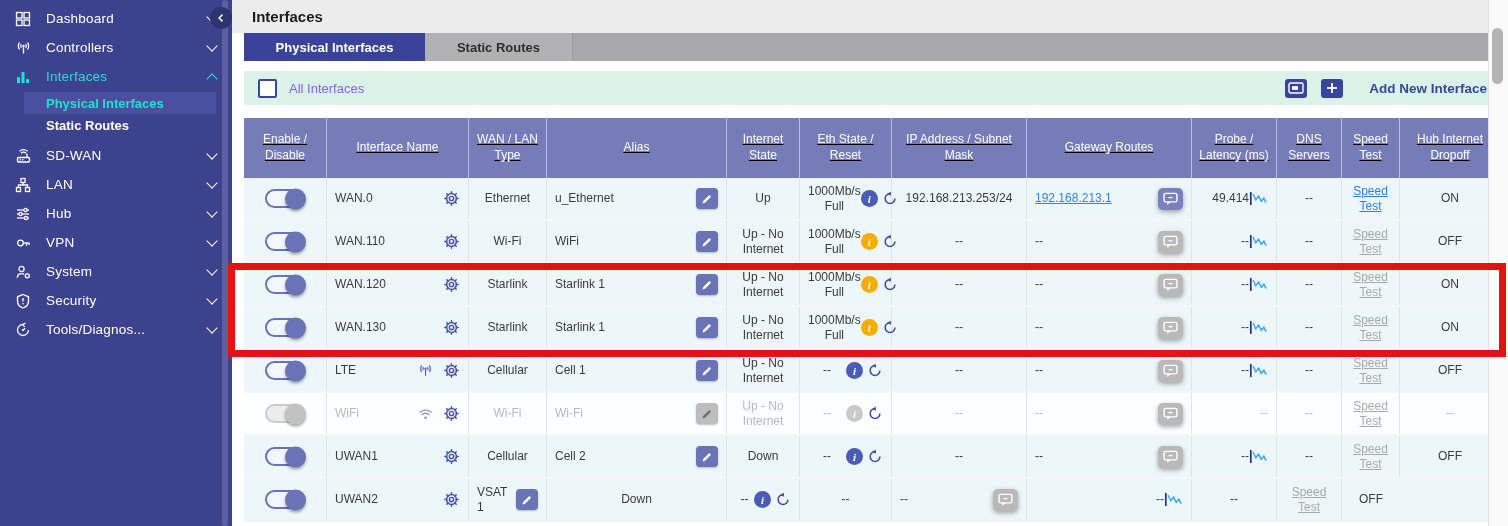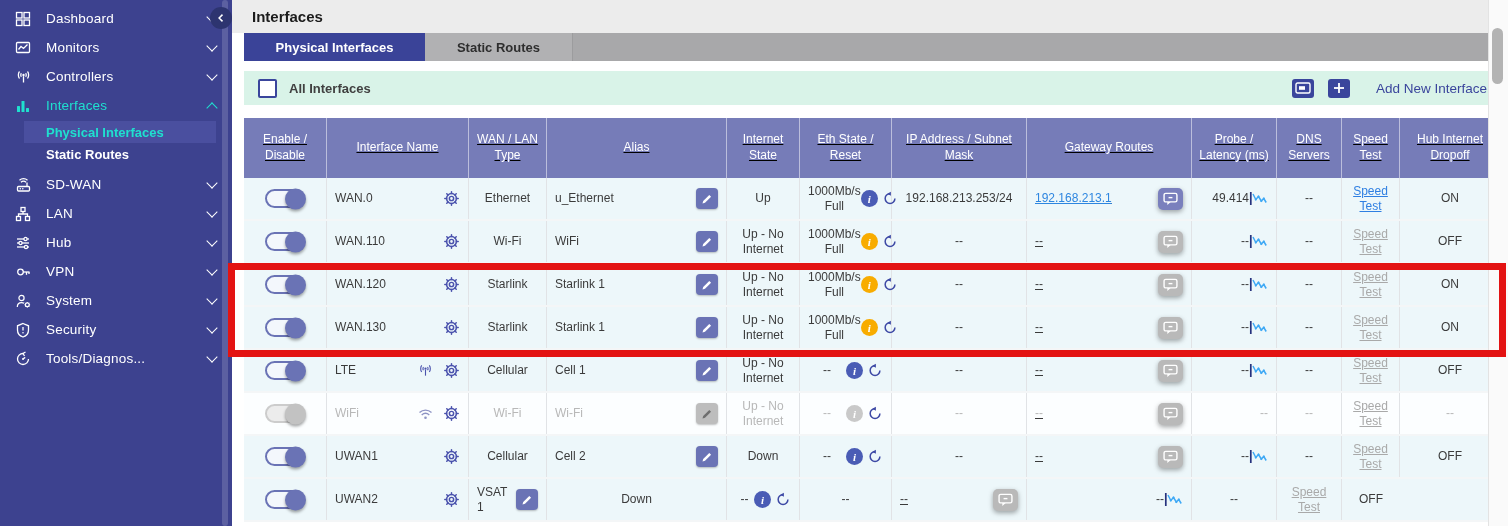--- a/index.html
+++ b/index.html
@@ -32,42 +32,42 @@
                 cursor:pointer;z-index:6;padding:0;}
   .tabbar{margin-left:12px;width:1257px;height:28px;background:#a8a8aa;display:flex;}
   .tab{height:28px;display:flex;align-items:center;justify-content:center;font-size:13px;font-weight:700;
        box-sizing:border-box;cursor:pointer;}
   .tab.active{width:181px;background:#3a4398;color:#fff;}
   .tab:not(.active){width:148px;background:#b1b1b3;color:#2e2e2e;border-right:1px solid #9c9c9e;}
 
   .panel{margin-left:12px;padding-top:10px;width:1257px;}
   .toolbar{height:34px;background:#d9f3e8;display:flex;align-items:center;padding:0 14px;box-sizing:border-box;margin-bottom:13px;}
   .checkbox{width:15px;height:15px;border:2px solid #3a459c;border-radius:2px;background:#fff;margin-right:12px;cursor:pointer;flex:0 0 auto;}
-  .toolbar-label{color:#404040;font-weight:700;font-size:13px;}
+  .toolbar-label{color:#8b5cf6;font-weight:400;font-size:13px;}
   .toolbar-right{margin-left:auto;display:flex;align-items:center;}
   .sq-btn{width:22px;height:19px;border-radius:3px;background:#3a459c;border:none;display:flex;align-items:center;
           justify-content:center;margin-left:14px;cursor:pointer;padding:0;}
-  .add-label{color:#3a459c;font-weight:400;font-size:13.5px;margin-left:26px;cursor:pointer;}
+  .add-label{color:#3a459c;font-weight:700;font-size:13.5px;margin-left:26px;cursor:pointer;}
 
   
   .table{width:1256px;--cols:83px 142px 78px 180px 73px 92px 135px 165px 85px 65px 58px 100px;}
   .thead{display:grid;grid-template-columns:var(--cols);background:#767cb8;text-decoration:underline;}
   .th{display:flex;align-items:center;justify-content:center;text-align:center;font-size:12px;font-weight:500;
       color:#fff;height:60px;border-right:1px solid rgba(255,255,255,.5);padding:0 5px;box-sizing:border-box;line-height:1.3;}
   .th:last-child{border-right:none;}
   .tr{display:grid;grid-template-columns:var(--cols);background:#edf7fa;border-bottom:2px solid #f4f6f7;}
   .td{min-height:41px;display:flex;align-items:center;border-right:1px solid #e1e3e6;padding:2px 8px;
       box-sizing:border-box;font-size:12px;color:#3b3b3b;line-height:1.25;}
   .td:last-child{border-right:none;}
   .center{justify-content:center;text-align:center;}
   .cell-text{white-space:pre-line;}
   .name-text,.alias-text{flex:1;}
   .eth-text{flex:1;text-align:center;}
   .probe-text{flex:1;text-align:right;}
-  .c-gw{justify-content:space-between;text-decoration:underline;}
+  .c-gw{justify-content:space-between;}
   .mini-icon{margin-right:6px;display:flex;color:#4a52ad;}
   .gear{display:flex;margin-left:4px;color:#4a52ad;cursor:pointer;}
   .toggle{width:36px;height:15px;border:2px solid #6a73b5;border-radius:10px;background:#f3f7fc;position:relative;
           display:inline-block;cursor:pointer;}
   .toggle .knob{position:absolute;right:-3px;top:50%;transform:translateY(-50%);width:21px;height:21px;border-radius:50%;
                 background:#6a73b5;box-shadow:0 2px 3px rgba(0,0,0,.35);}
   .toggle.off{border-color:#cccccc;background:#ececec;}
   .toggle.off .knob{background:#c2c2c2;}
   .info{width:17px;height:17px;border-radius:50%;color:#fff;font:italic 700 11px "Liberation Serif",serif;
         display:flex;align-items:center;justify-content:center;flex:0 0 auto;cursor:pointer;}
@@ -107,30 +107,20 @@
               <rect x="9" y="1.5" width="5.5" height="5.5"></rect>
               <rect x="1.5" y="9" width="5.5" height="5.5"></rect>
               <rect x="9" y="9" width="5.5" height="5.5"></rect>
             </svg>
           </span>
     <span class="sb-label">Dashboard</span>
     <span class="chev down"></span>
         </div>
         <div class="sb-item">
     <span class="sb-icon">
-            <svg width="16" height="16" viewBox="0 0 16 16" fill="none" stroke="currentColor" stroke-width="1.3">
-              <rect x="1.5" y="2.5" width="13" height="10" rx="1"></rect>
-              <polyline points="3.5,9.5 6,6.5 8.5,8.5 12.5,4.5"></polyline>
-            </svg>
-          </span>
-    <span class="sb-label">Monitors</span>
-    <span class="chev down"></span>
-        </div>
-        <div class="sb-item">
-    <span class="sb-icon">
             <svg width="17" height="16" viewBox="0 0 16 16" fill="none" stroke="currentColor" stroke-width="1.3">
               <path d="M4,2.5 C2.5,4 2.5,8 4,9.5"></path>
               <path d="M12,2.5 C13.5,4 13.5,8 12,9.5"></path>
               <path d="M5.9,4.3 C5.1,5.1 5.1,6.9 5.9,7.7"></path>
               <path d="M10.1,4.3 C10.9,5.1 10.9,6.9 10.1,7.7"></path>
               <circle cx="8" cy="6" r="1.2" fill="currentColor" stroke="none"></circle>
               <line x1="8" y1="7.2" x2="8" y2="13.5"></line>
             </svg>
           </span>
     <span class="sb-label">Controllers</span>

